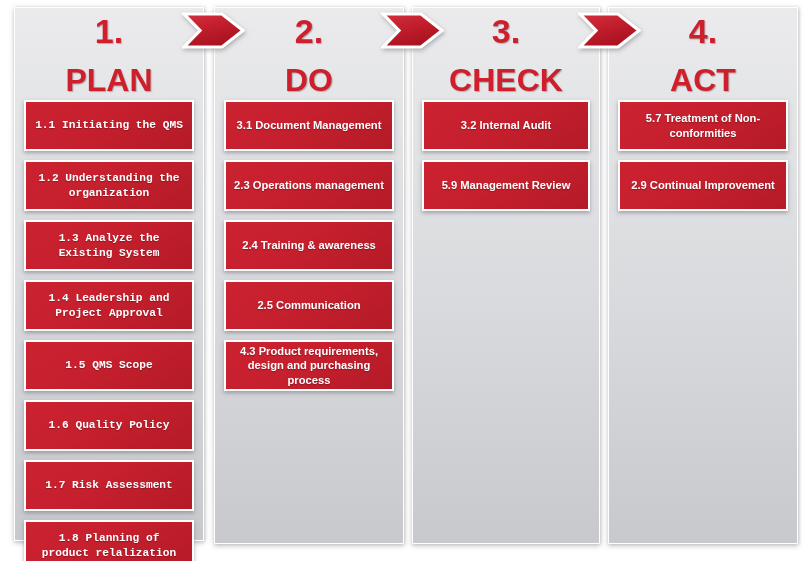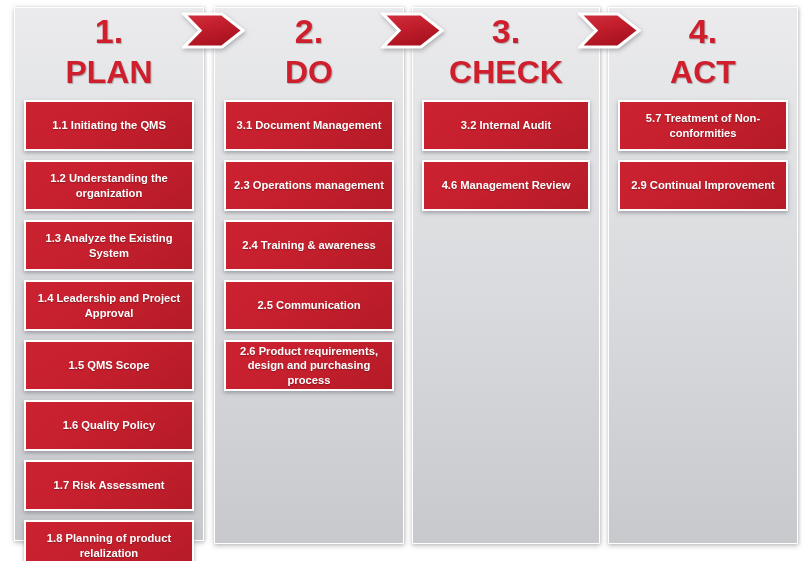--- a/index.html
+++ b/index.html
@@ -40,21 +40,21 @@
     padding-top: 6px;
   }
   .col-num, .col-word {
     color: #cf1f2c;
     font-weight: bold;
     line-height: 1.0;
     text-shadow: 1px 1px 1px rgba(140,140,145,0.65);
     letter-spacing: 0px;
   }
   .col-num { font-size: 34px; }
-  .col-word { font-size: 32px; margin-top: 8px; display: block; }
+  .col-word { font-size: 32px; margin-top: 16px; display: block; }
 
   
   .arrow {
     position: absolute;
     top: 12px;
     width: 63px;
     height: 37px;
     z-index: 40;
     filter: drop-shadow(1px 2px 2px rgba(125,125,130,0.55));
   }
@@ -76,21 +76,21 @@
     font-size: 11.2px;
     font-weight: bold;
     line-height: 1.28;
     text-align: center;
     display: flex;
     align-items: center;
     justify-content: center;
     padding: 4px 6px;
     text-shadow: 0 1px 1px rgba(90,20,25,0.55);
   }
-  .task.h1 { height: 51px; }
+  .task.h1 { height: 51px; font-family: Liberation Mono, monospace; }
   .task.h2 { height: 51px; }
   .task span { display: block; }
 </style>
 </head>
 <body>
 
 <div id="diagram">
 
   <div class="column c1">
     <div class="col-head">
@@ -137,36 +137,36 @@
       <div class="task h2">
           <span>2.3  Operations management</span>
         </div>
       <div class="task h2">
           <span>2.4 Training &amp; awareness</span>
         </div>
       <div class="task h2">
           <span>2.5 Communication</span>
         </div>
       <div class="task h2">
-          <span>2.6 Product requirements, design and purchasing process</span>
+          <span>4.3 Product requirements, design and purchasing process</span>
         </div>
     </div>
   </div>
 
   <div class="column c3">
     <div class="col-head">
       <div class="col-num">3.</div>
       <span class="col-word">CHECK</span>
     </div>
     <div class="tasks">
       <div class="task h2">
           <span>3.2 Internal Audit</span>
         </div>
       <div class="task h2">
-          <span>4.6 Management Review</span>
+          <span>5.9 Management Review</span>
         </div>
     </div>
   </div>
 
   <div class="column c4">
     <div class="col-head">
       <div class="col-num">4.</div>
       <span class="col-word">ACT</span>
     </div>
     <div class="tasks">

